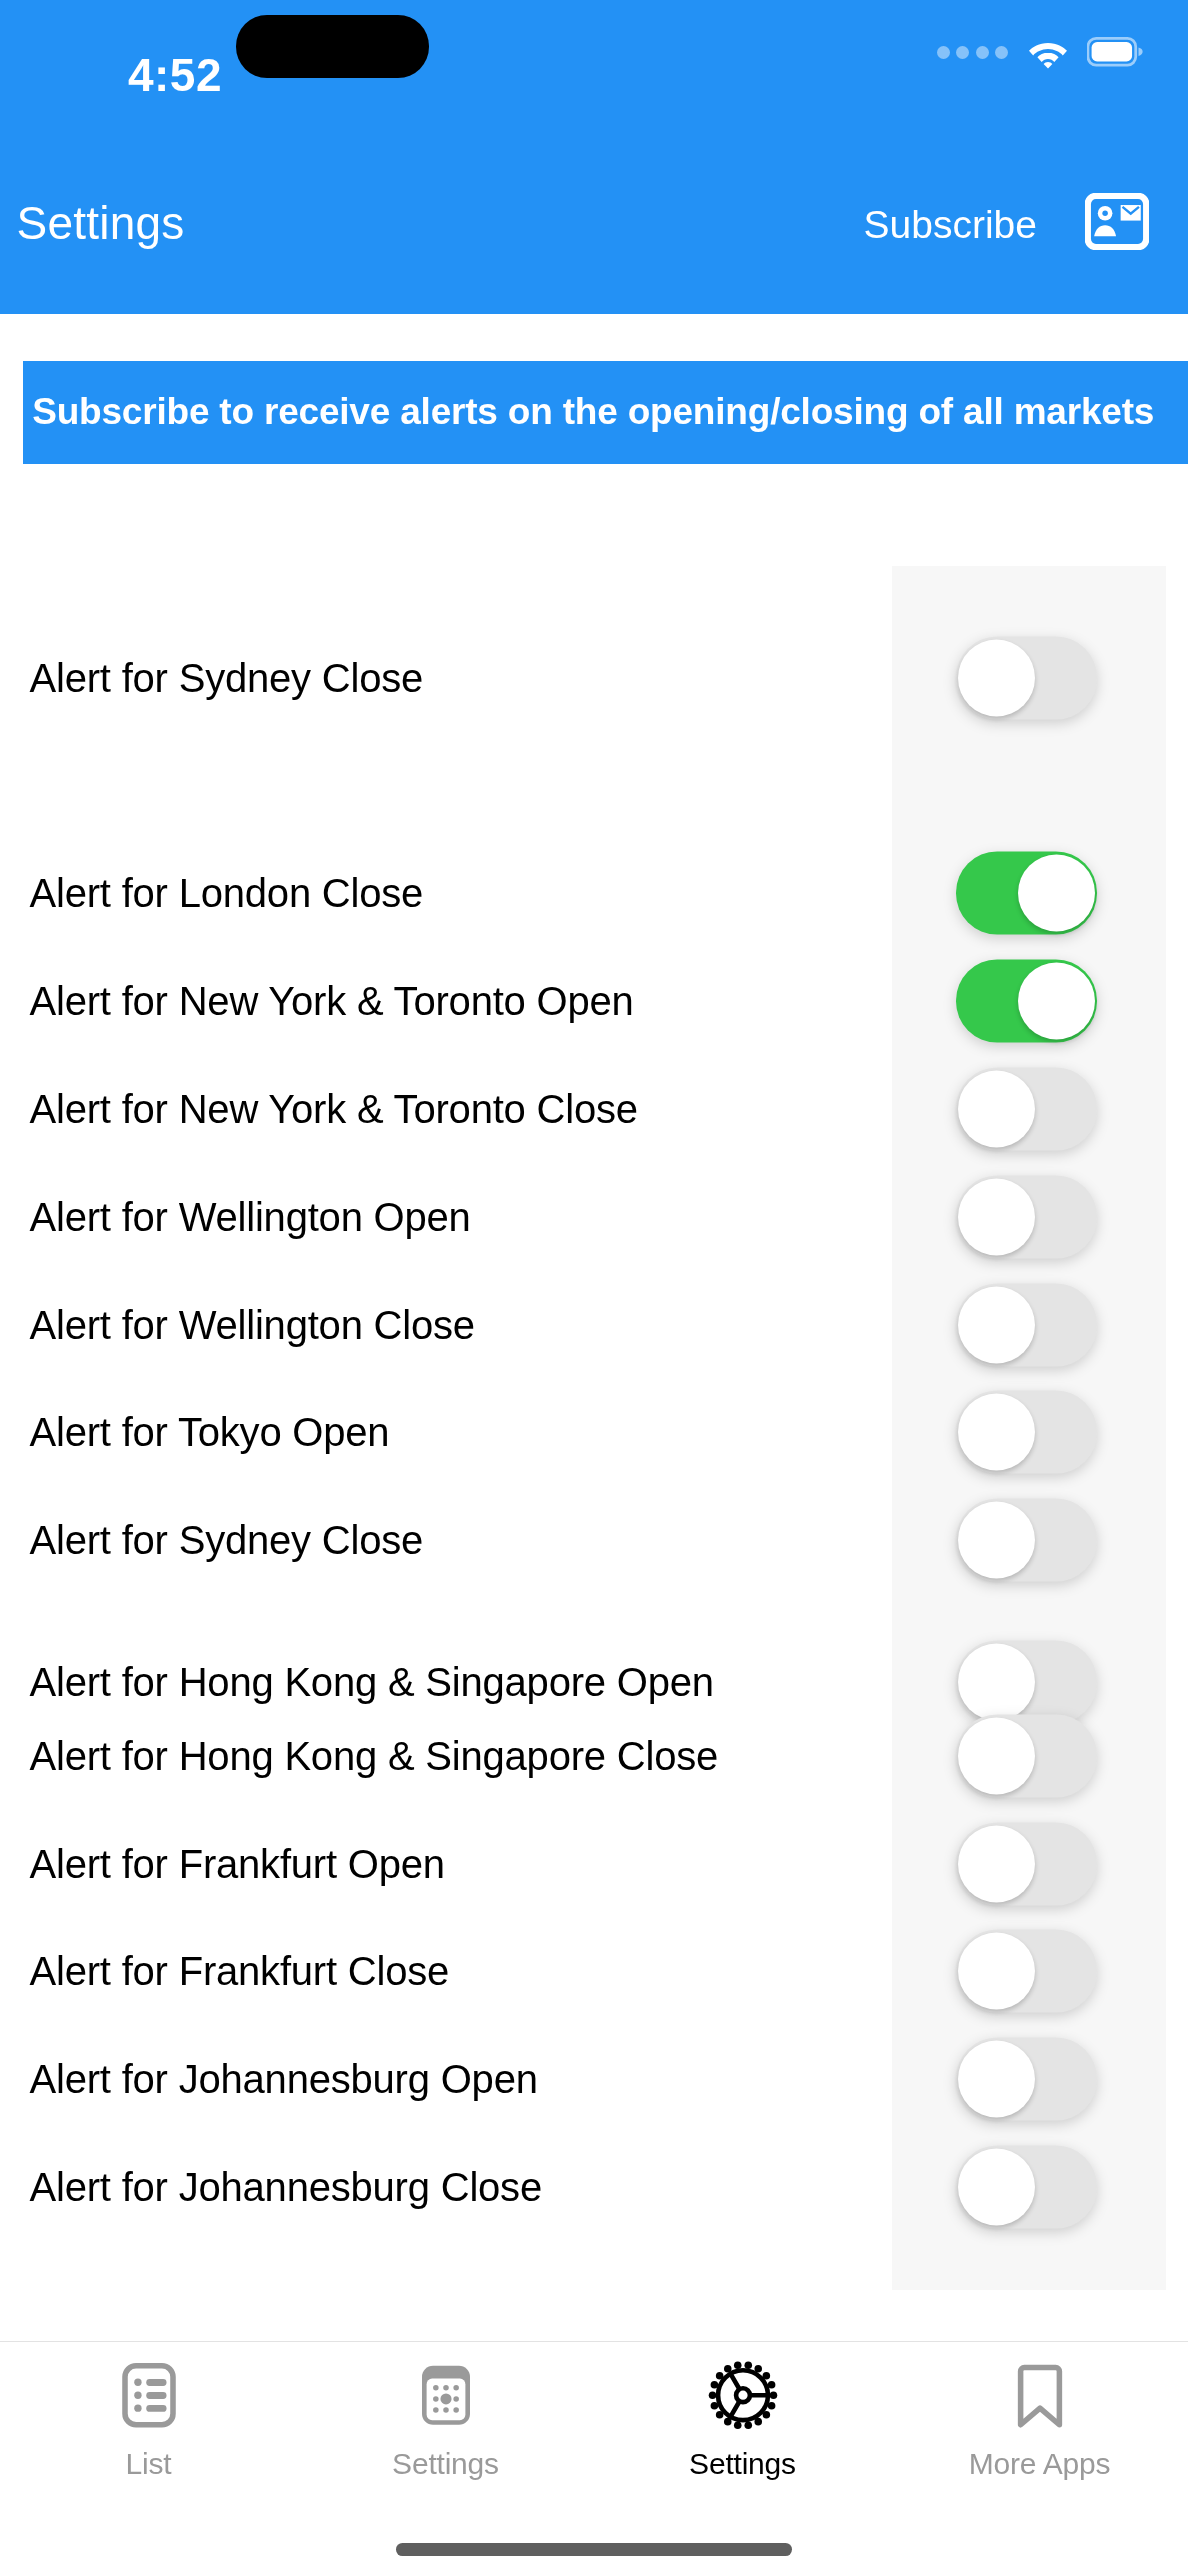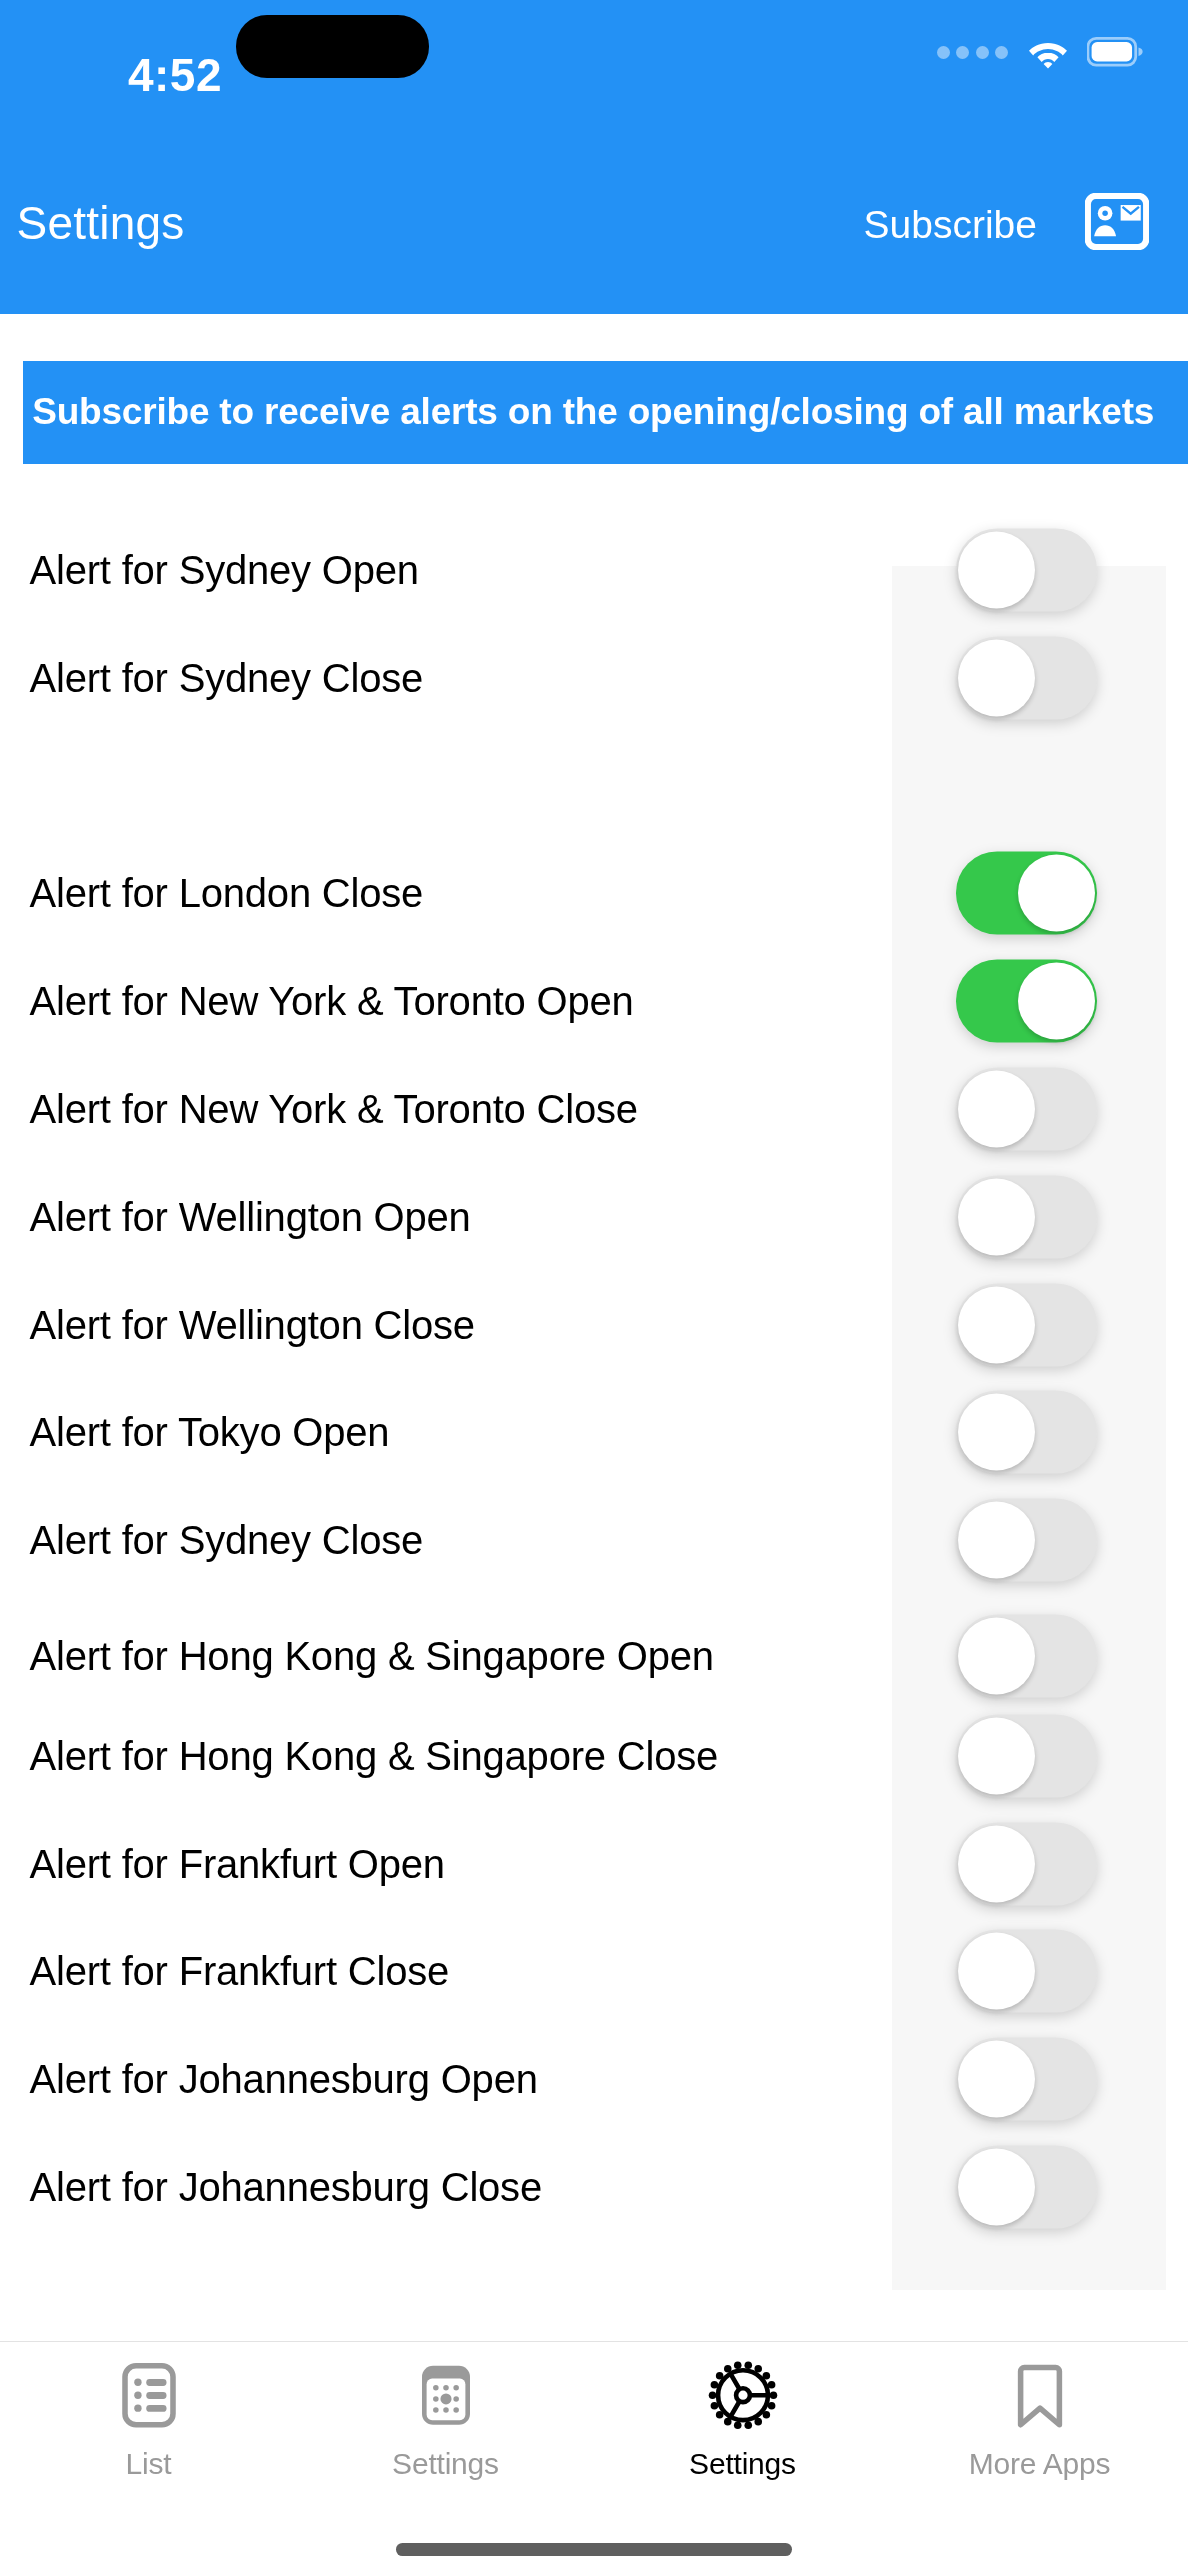--- a/index.html
+++ b/index.html
@@ -170,26 +170,20 @@
     </div>
   </div>
 
   <div id="promo-banner">
     <div id="promo-banner-text">Subscribe to receive alerts on the opening/closing of all markets</div>
   </div>
 
   <div id="alerts-list">
     <div id="toggle-column-bg"></div>
 
-  <div class="alert-row" style="top: 0px;">
-        <div class="alert-label">Alert for Sydney Open</div>
-        <div class="toggle off">
-          <div class="knob"></div>
-        </div>
-      </div>
       <div class="alert-row" style="top: 108px; padding-left: 27px;">
         <div class="alert-label">Alert for Sydney Close</div>
         <div class="toggle off">
           <div class="knob"></div>
         </div>
       </div>
       <div class="alert-row" style="top: 323px;">
         <div class="alert-label">Alert for London Close</div>
         <div class="toggle on">
           <div class="knob"></div>
@@ -224,21 +218,21 @@
         <div class="toggle off">
           <div class="knob"></div>
         </div>
       </div>
       <div class="alert-row" style="top: 970px;">
         <div class="alert-label">Alert for Sydney Close</div>
         <div class="toggle off">
           <div class="knob"></div>
         </div>
       </div>
-      <div class="alert-row" style="top: 1086px; padding-left: 16px;">
+      <div class="alert-row" style="top: 1112px; padding-left: 16px;">
         <div class="alert-label">Alert for Hong Kong &amp; Singapore Open</div>
         <div class="toggle off">
           <div class="knob"></div>
         </div>
       </div>
       <div class="alert-row" style="top: 1186px;">
         <div class="alert-label">Alert for Hong Kong &amp; Singapore Close</div>
         <div class="toggle off">
           <div class="knob"></div>
         </div>

